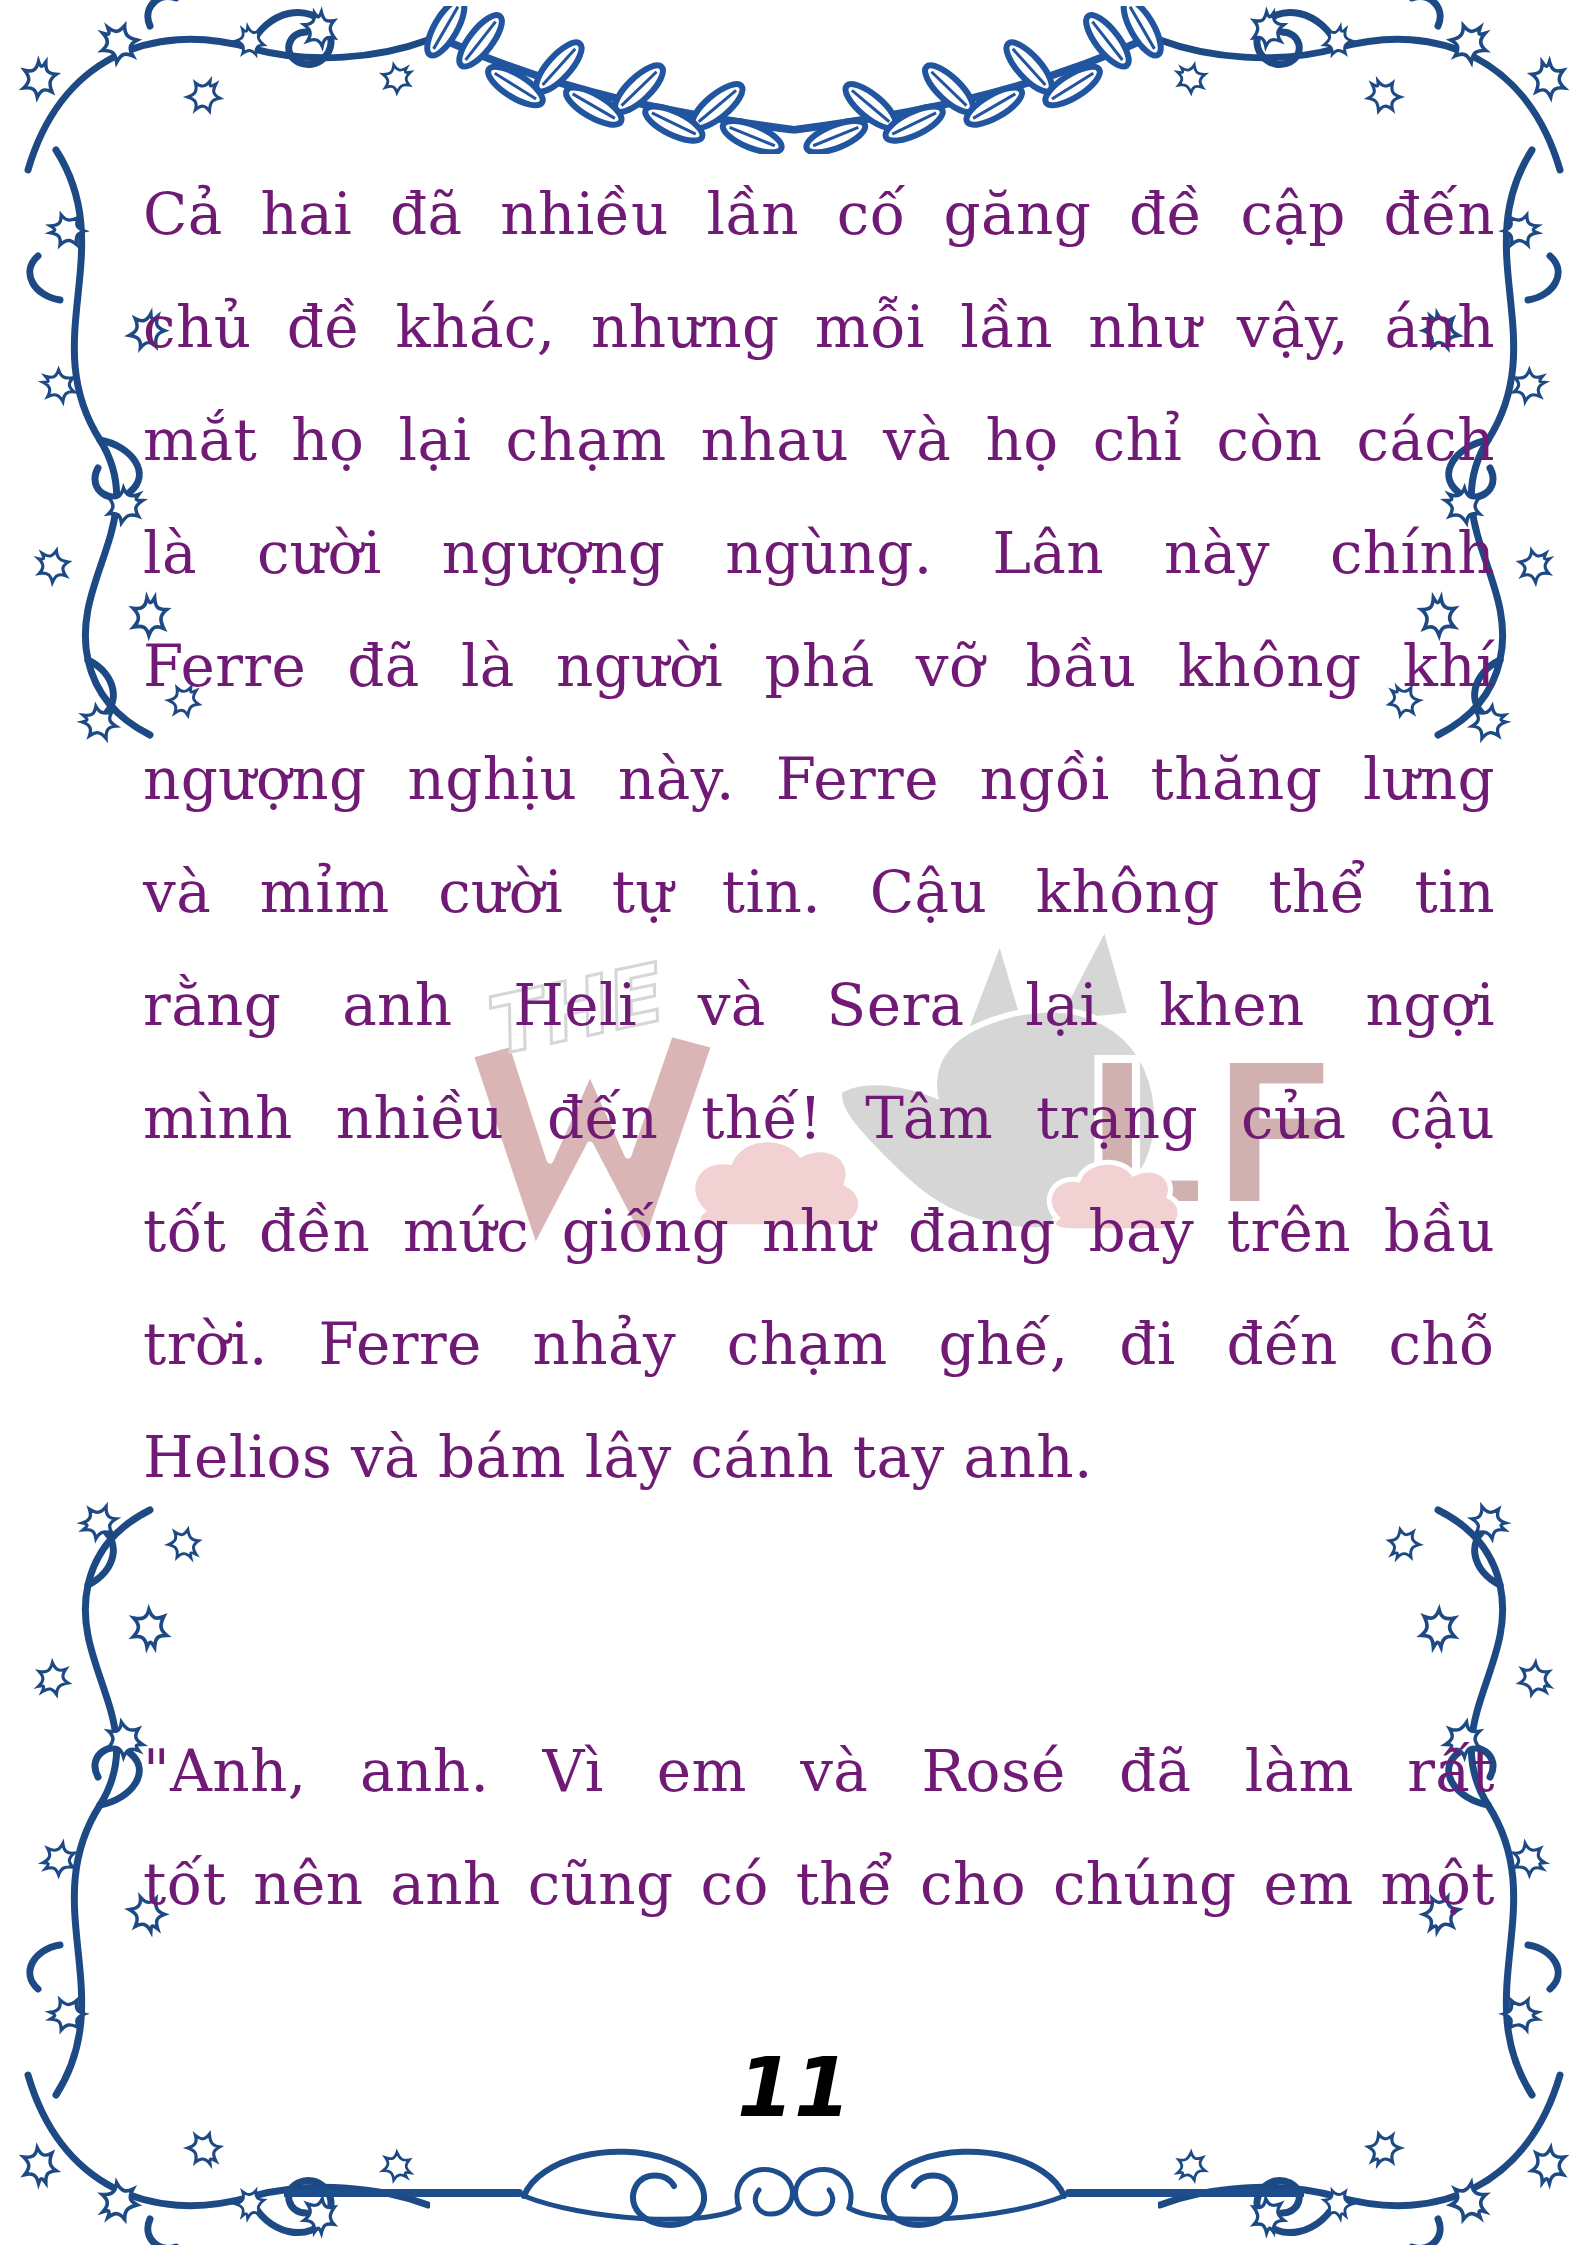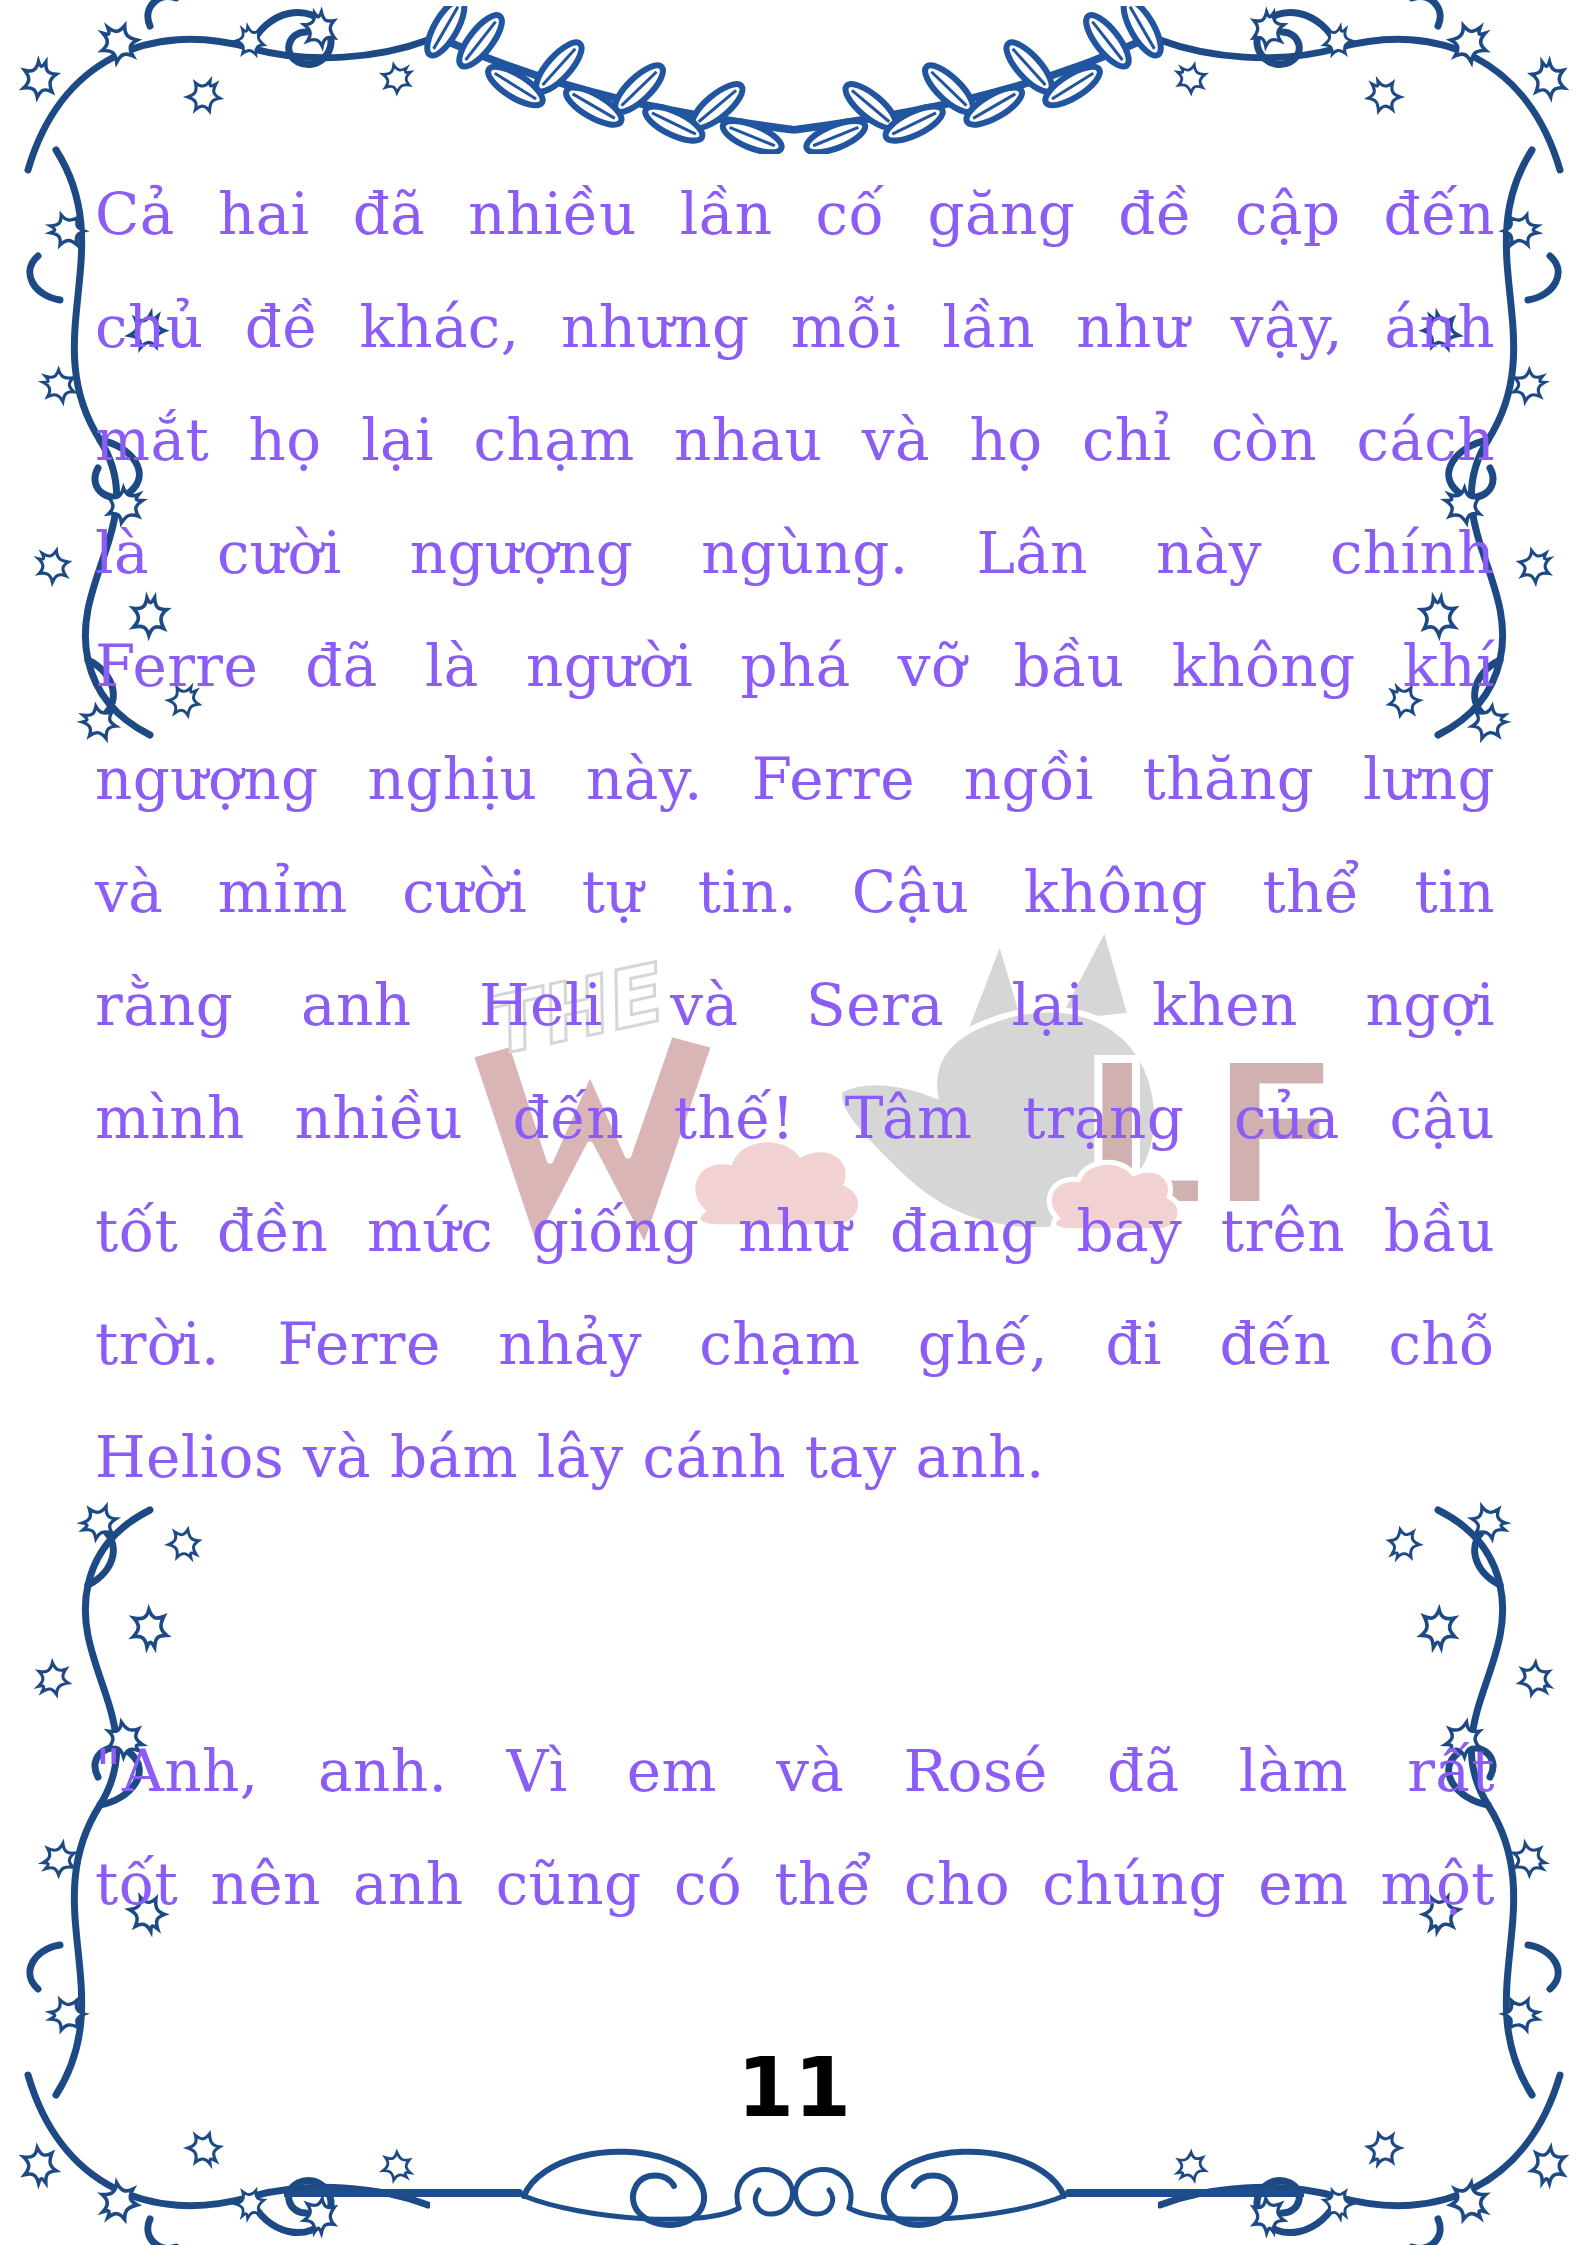--- a/index.html
+++ b/index.html
@@ -14,27 +14,27 @@
   .corner.br{bottom:0;right:0;transform:scale(-1,-1);}
   
   .laurel{position:absolute;top:6px;left:50%;transform:translateX(-50%);
           width:860px;height:148px;color:#2155a0;z-index:1;}
   .laurel svg{display:block;width:100%;height:100%;}
   
   .watermark{position:absolute;left:440px;top:905px;width:900px;height:390px;z-index:0;}
   .watermark svg{display:block;width:100%;height:100%;}
   
   .textblock{position:absolute;left:95px;top:158px;width:1400px;z-index:2;}
-  .line{font-size:58px;line-height:113px;color:#8b5cf6;
-        text-align:justify;text-align-last:justify;letter-spacing:.4px;}
+  .line{font-size:58px;line-height:113px;color:#701a75;
+        text-align:justify;text-align-last:justify;letter-spacing:.4px;margin-left:48px;}
   .line.last{text-align:right;text-align-last:left;}
   .para+.para{margin-top:201px;}
   
   .page-number{position:absolute;top:2040px;left:0;width:100%;text-align:center;
-               font-family:"DejaVu Sans",sans-serif;font-weight:bold;
+               font-family:"DejaVu Sans",sans-serif;font-weight:bold;font-style:italic;
                font-size:82px;color:#000;z-index:2;}
   
   .flourish{position:absolute;top:2148px;left:50%;transform:translateX(-50%);
             width:1020px;height:90px;color:#1e4d8c;z-index:1;}
   .flourish svg{display:block;width:100%;height:100%;}
 </style>
 </head>
 <body>
 
 <svg width="0" height="0" style="position:absolute" aria-hidden="true">

